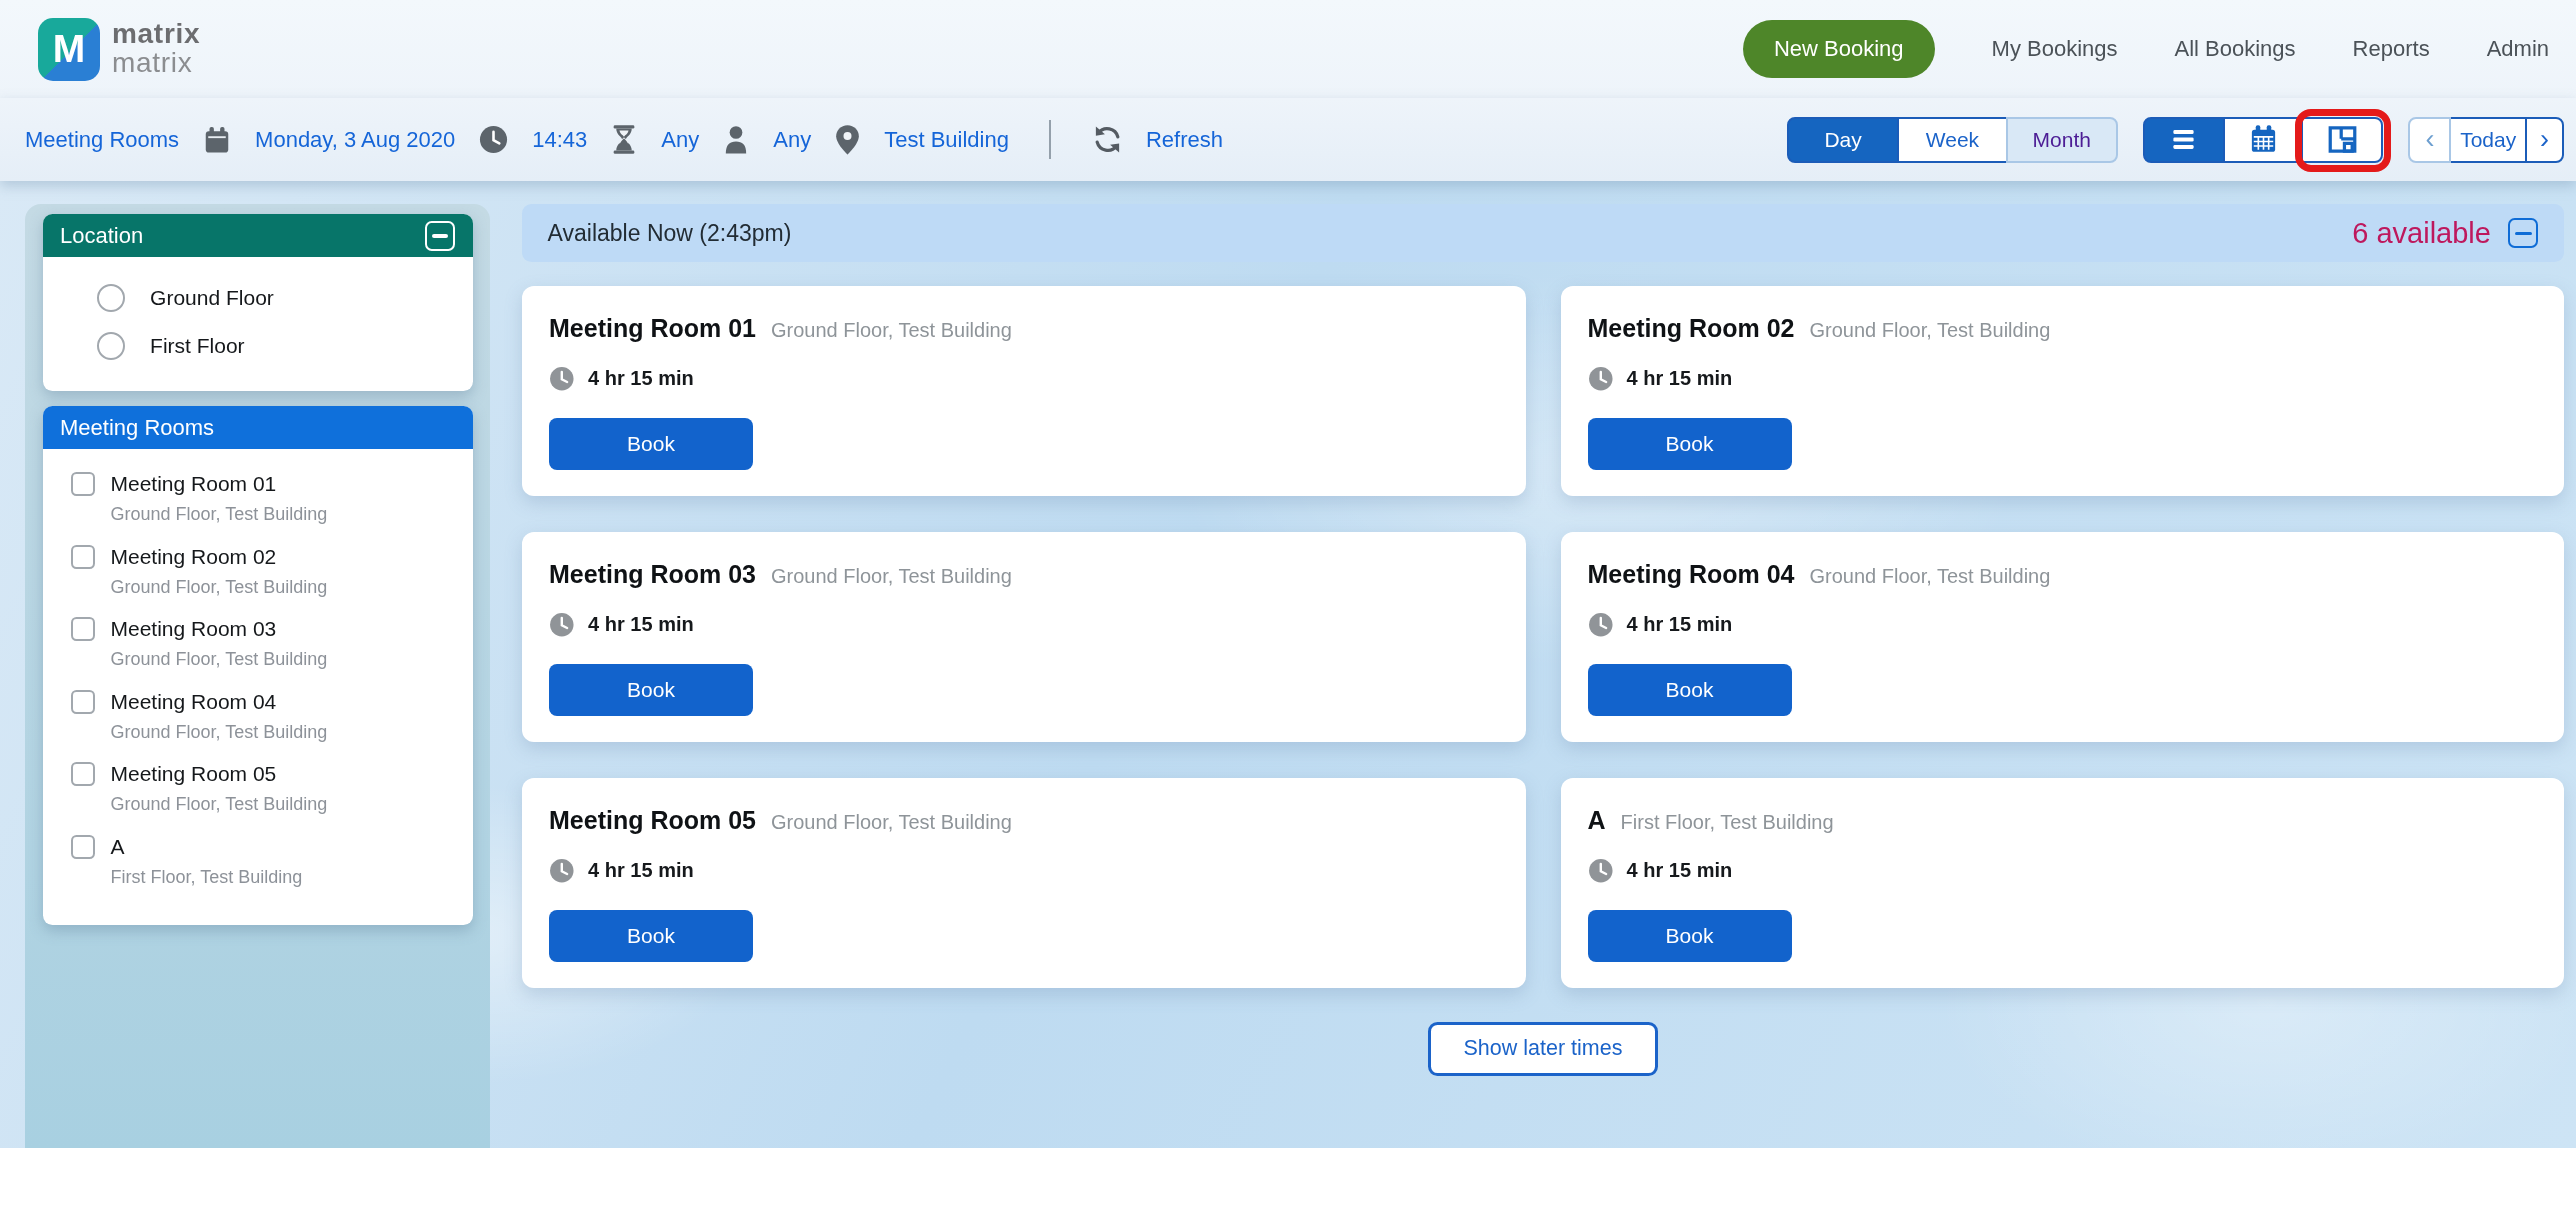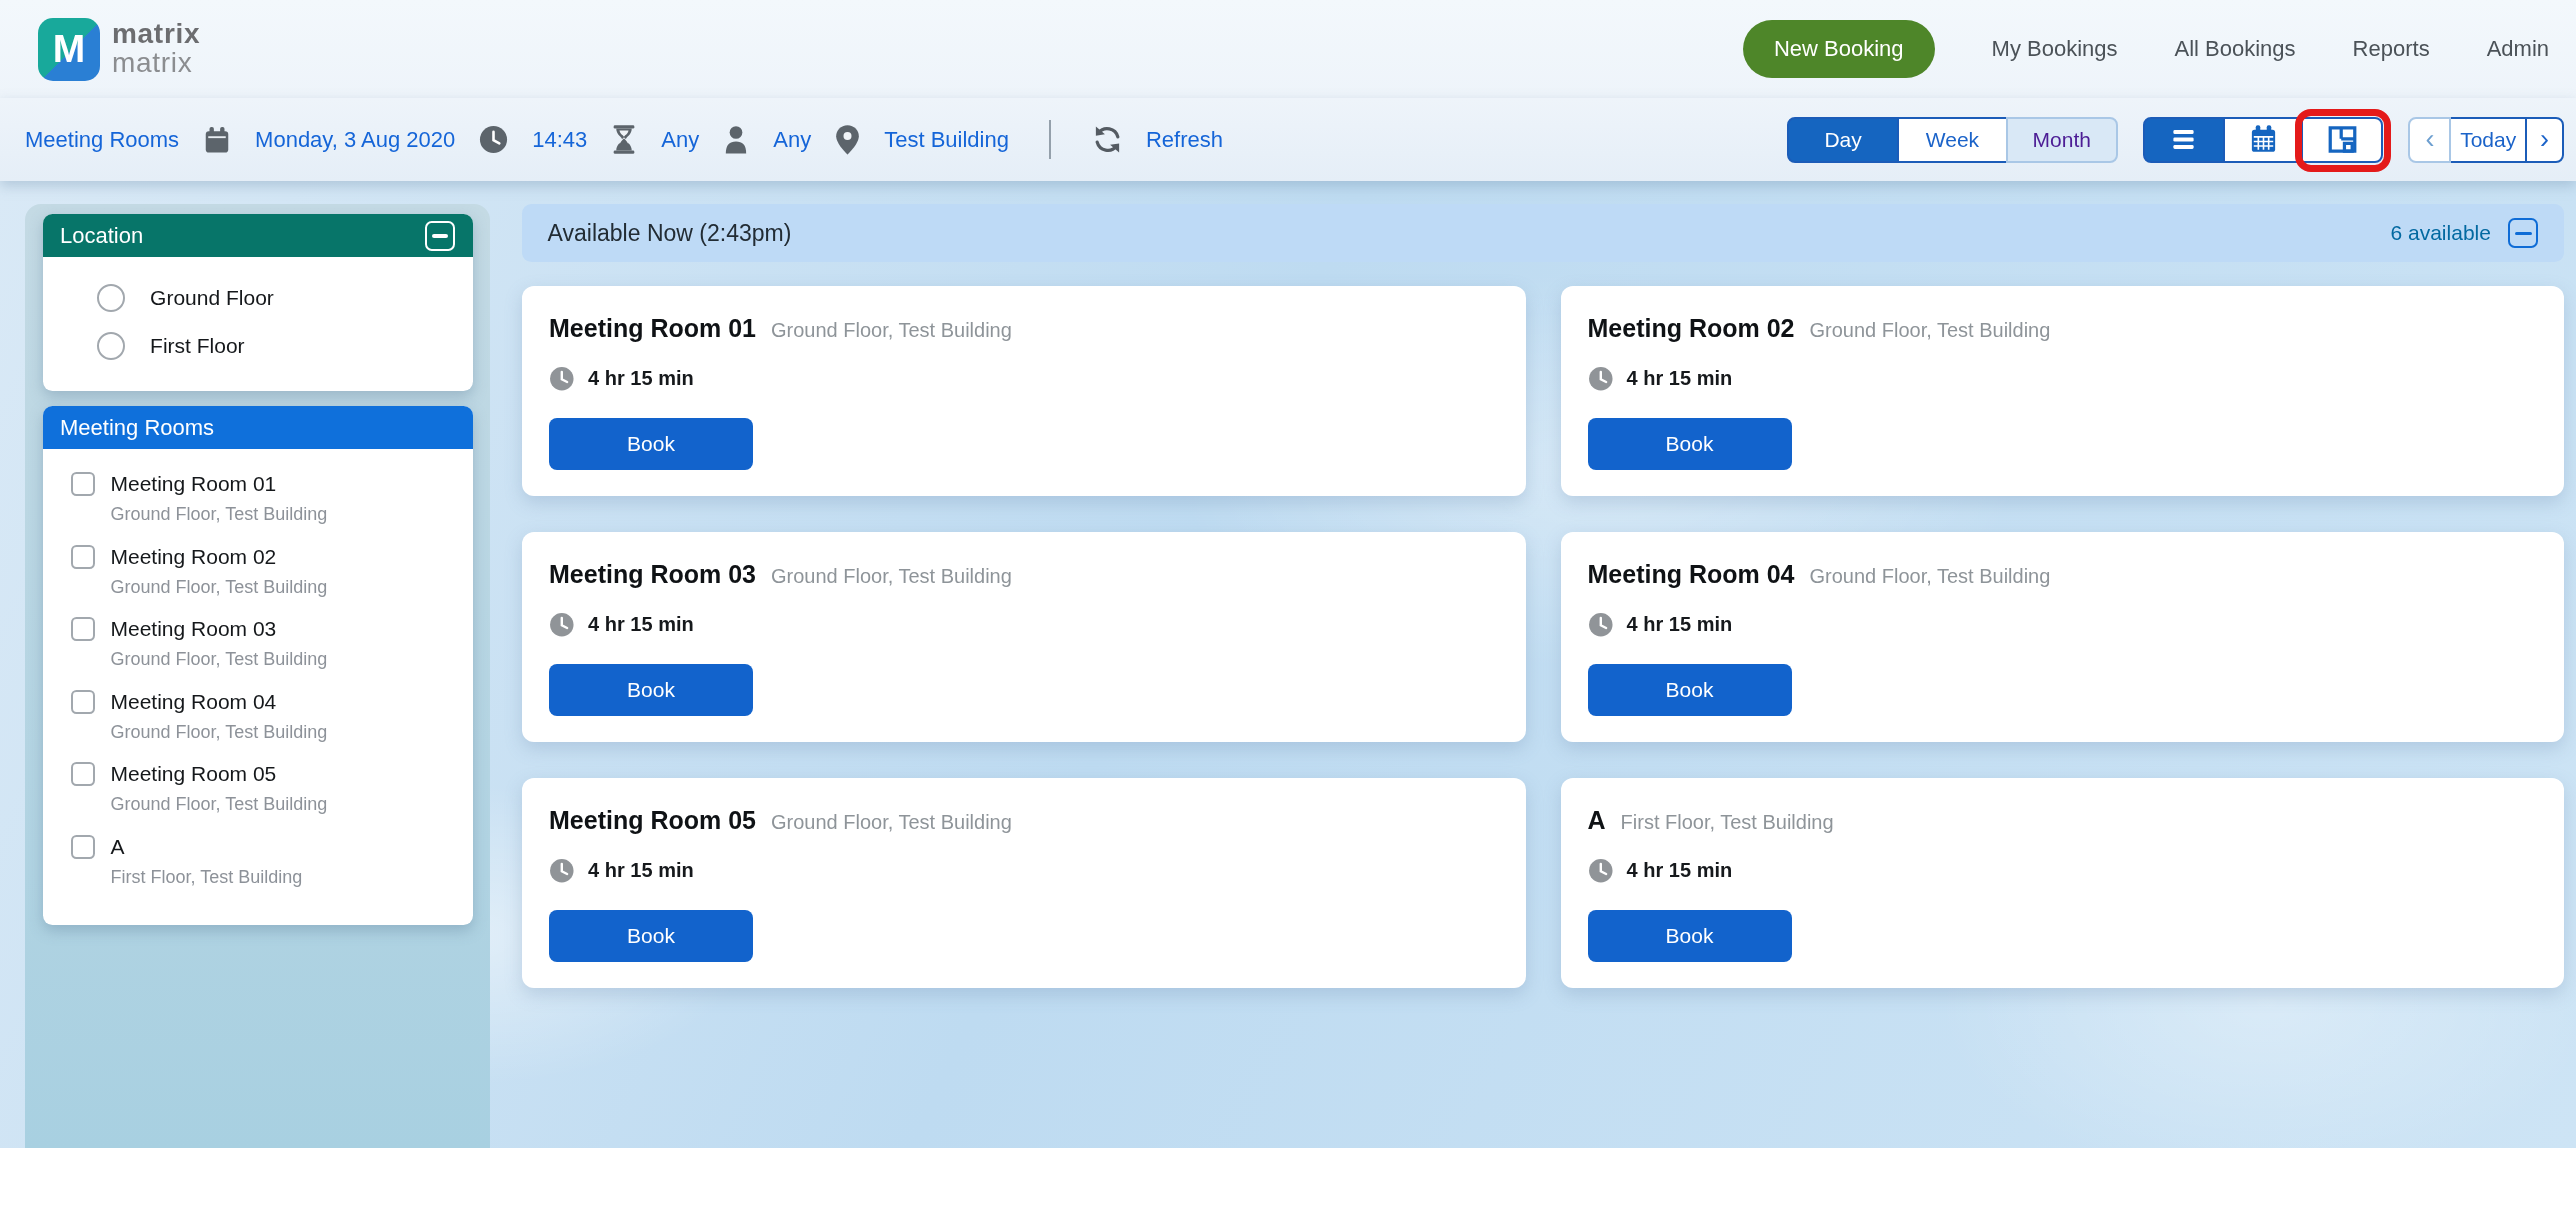--- a/index.html
+++ b/index.html
@@ -87,21 +87,21 @@
     border-radius:5.4px;background:#fff;cursor:pointer;flex:0 0 auto;}
   .room-name{font-size:21px;color:#15181b;}
   .room-loc{font-size:18px;color:#8d9299;margin:8px 0 0 40px;}
 
   
   .main{position:absolute;left:522px;top:24px;width:2042px;}
   .band{height:58px;border-radius:9.4px;background:#bedaf6;display:flex;align-items:center;
     padding:0 25.6px;box-sizing:border-box;}
   .band-title{font-size:23px;font-weight:500;color:#222c34;}
   .band-right{margin-left:auto;display:flex;align-items:center;gap:17.5px;}
-  .band-count{font-size:21px;color:#0369a1;}
+  .band-count{font-size:29px;color:#be185d;}
   .collapse-btn.blue-var{border-color:#0f6cd6;}
   .collapse-btn.blue-var::after{background:#0f6cd6;}
 
   .card-grid{margin-top:23.6px;display:grid;grid-template-columns:1fr 1fr;column-gap:35px;row-gap:36px;}
   .card{position:relative;background:#fff;border-radius:12px;height:210px;box-sizing:border-box;
     padding:28px 27px;box-shadow:0 6.7px 17.5px rgba(110,140,175,.28);}
   .card-title-row{display:flex;align-items:baseline;gap:15px;}
   .card-name{font-size:25px;font-weight:700;color:#0f1215;}
   .card-loc{font-size:20px;color:#8e9499;}
   .card-dur-row{display:flex;align-items:center;gap:13.5px;margin-top:23px;}
@@ -404,18 +404,21 @@
               <circle cx="24" cy="24" r="22" fill="#909498"></circle>
               <path d="M24 11 v14 l10 5" stroke="#fff" stroke-width="4.5" fill="none" stroke-linecap="round"></path>
             </svg>
             <span class="card-dur">4 hr 15 min</span>
           </div>
           <button class="book-btn">Book</button>
         </div>
 
       </div>
 
+      <div class="later-wrap">
+        <button class="later-btn">Show later times</button>
+      </div>
     </main>
   </div>
 
   <div class="footer-strip"></div>
 </div>
 
 
 </body></html>

